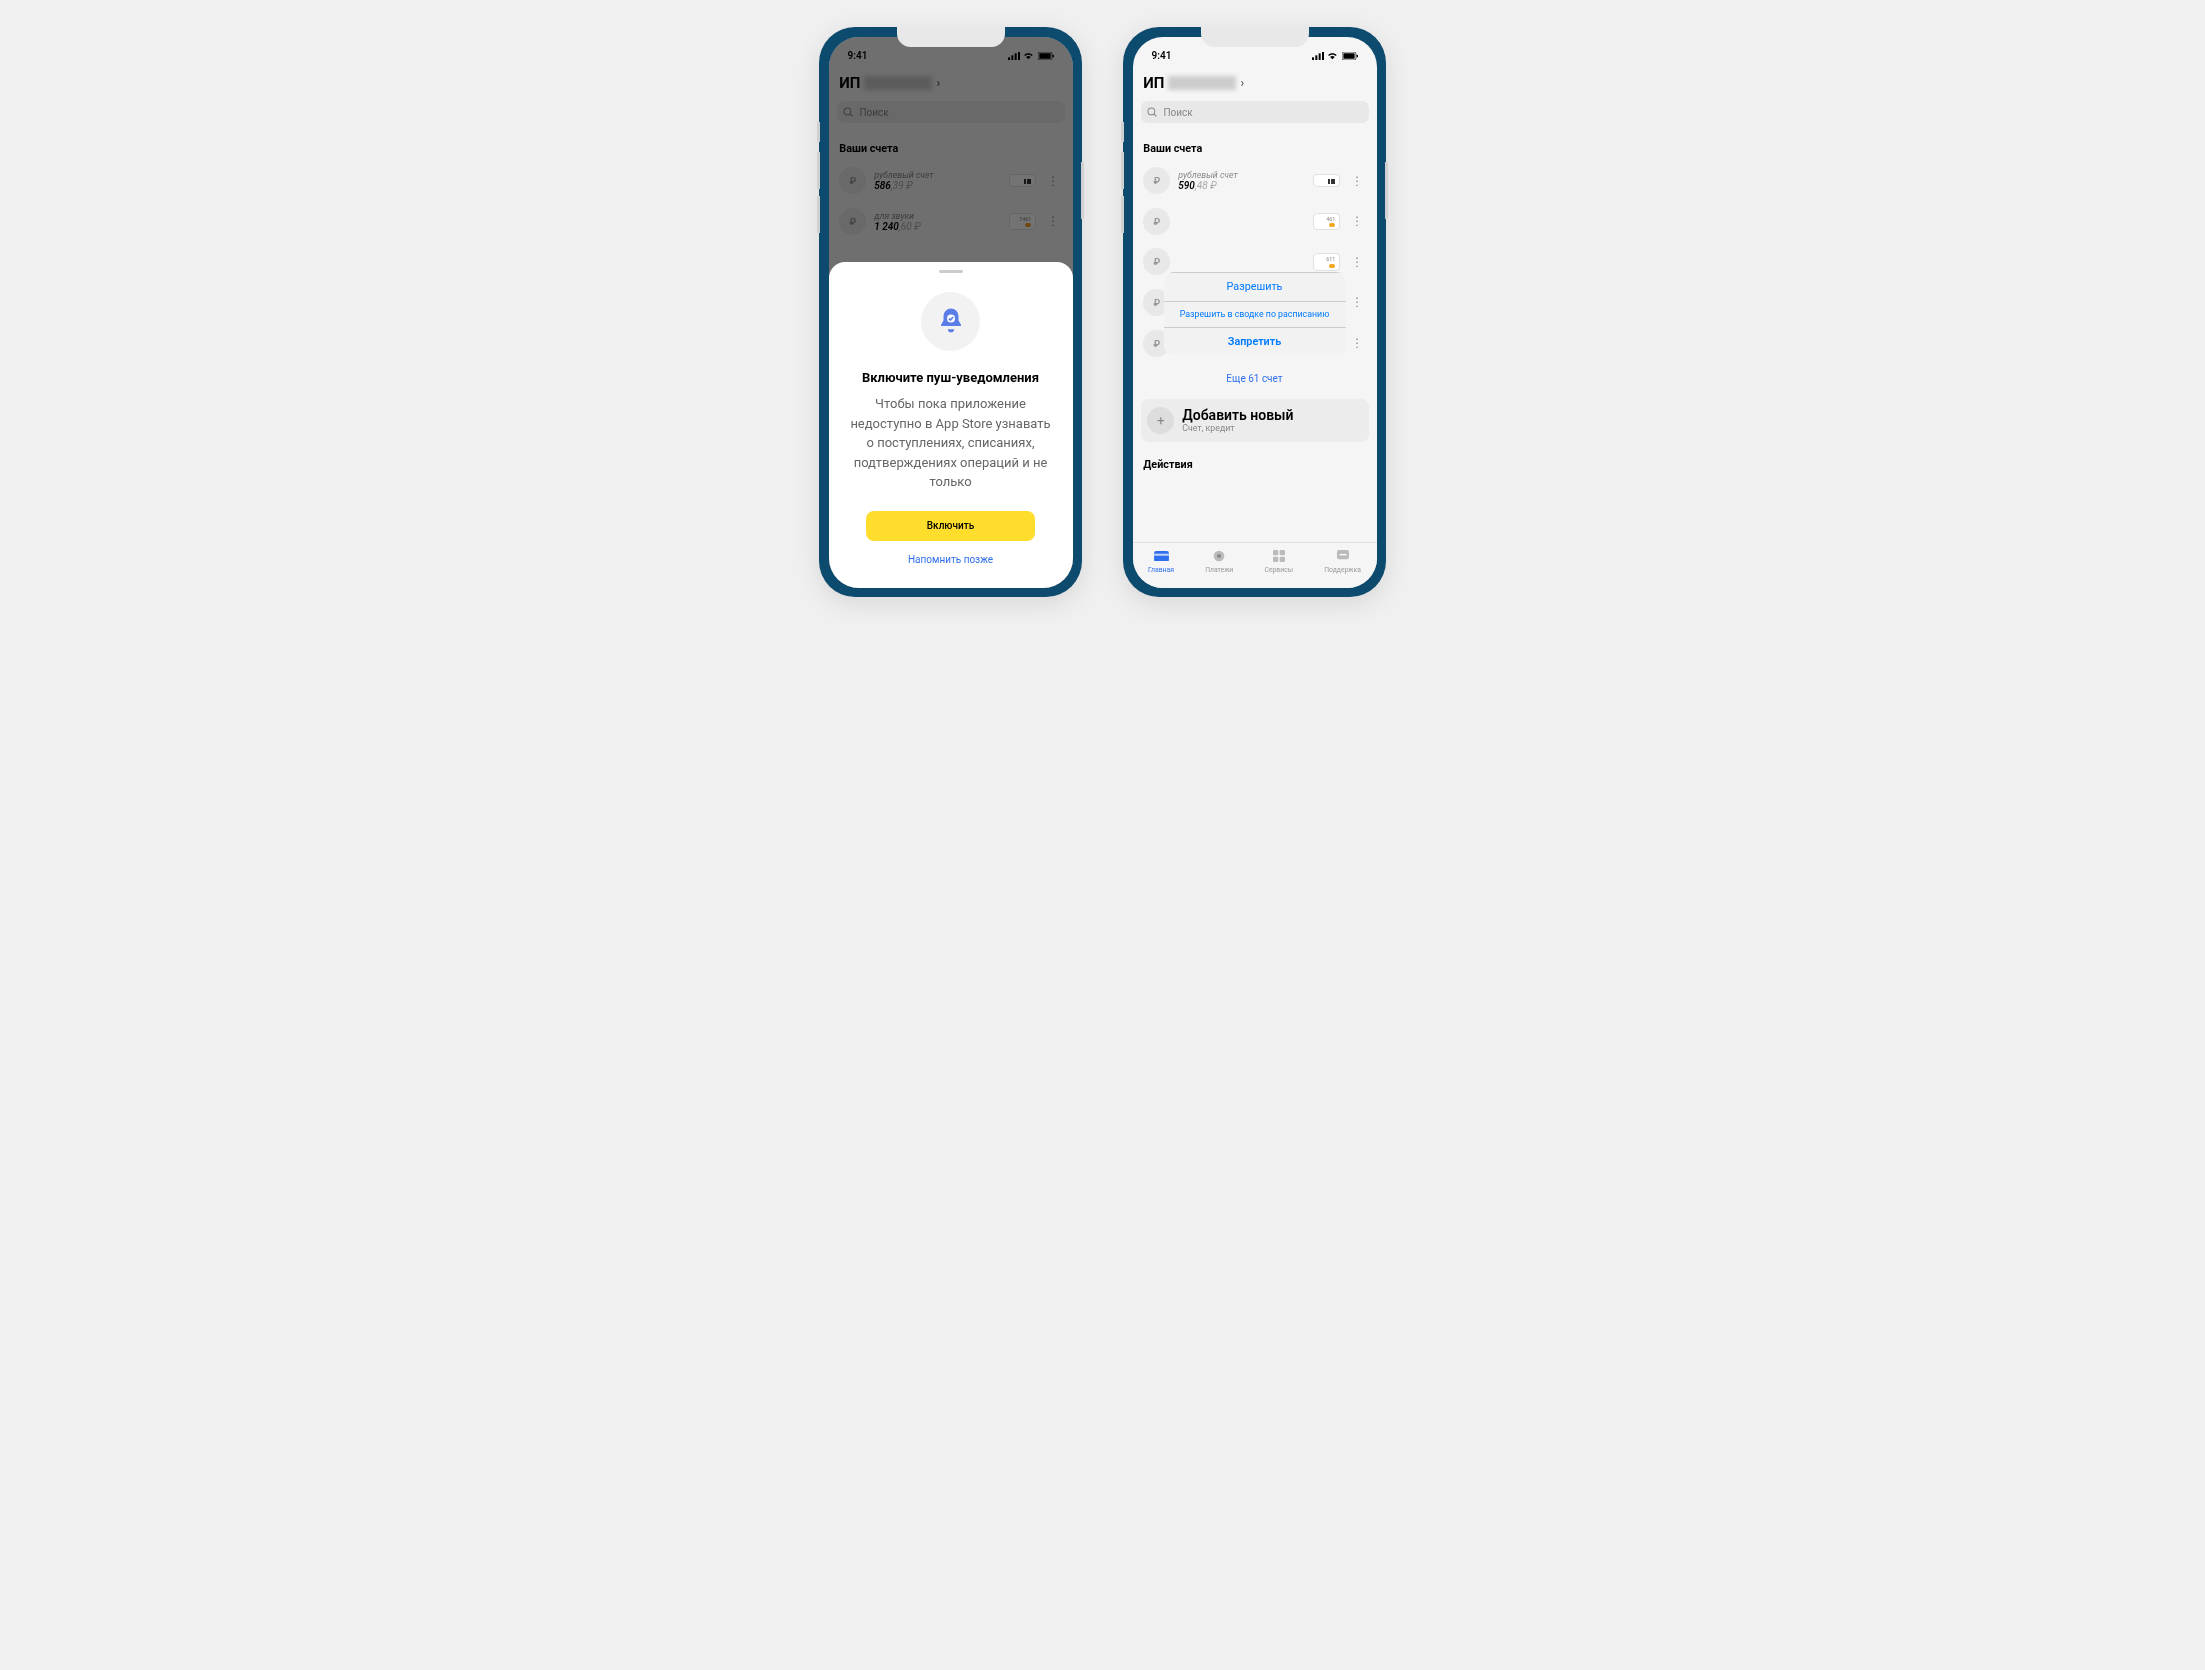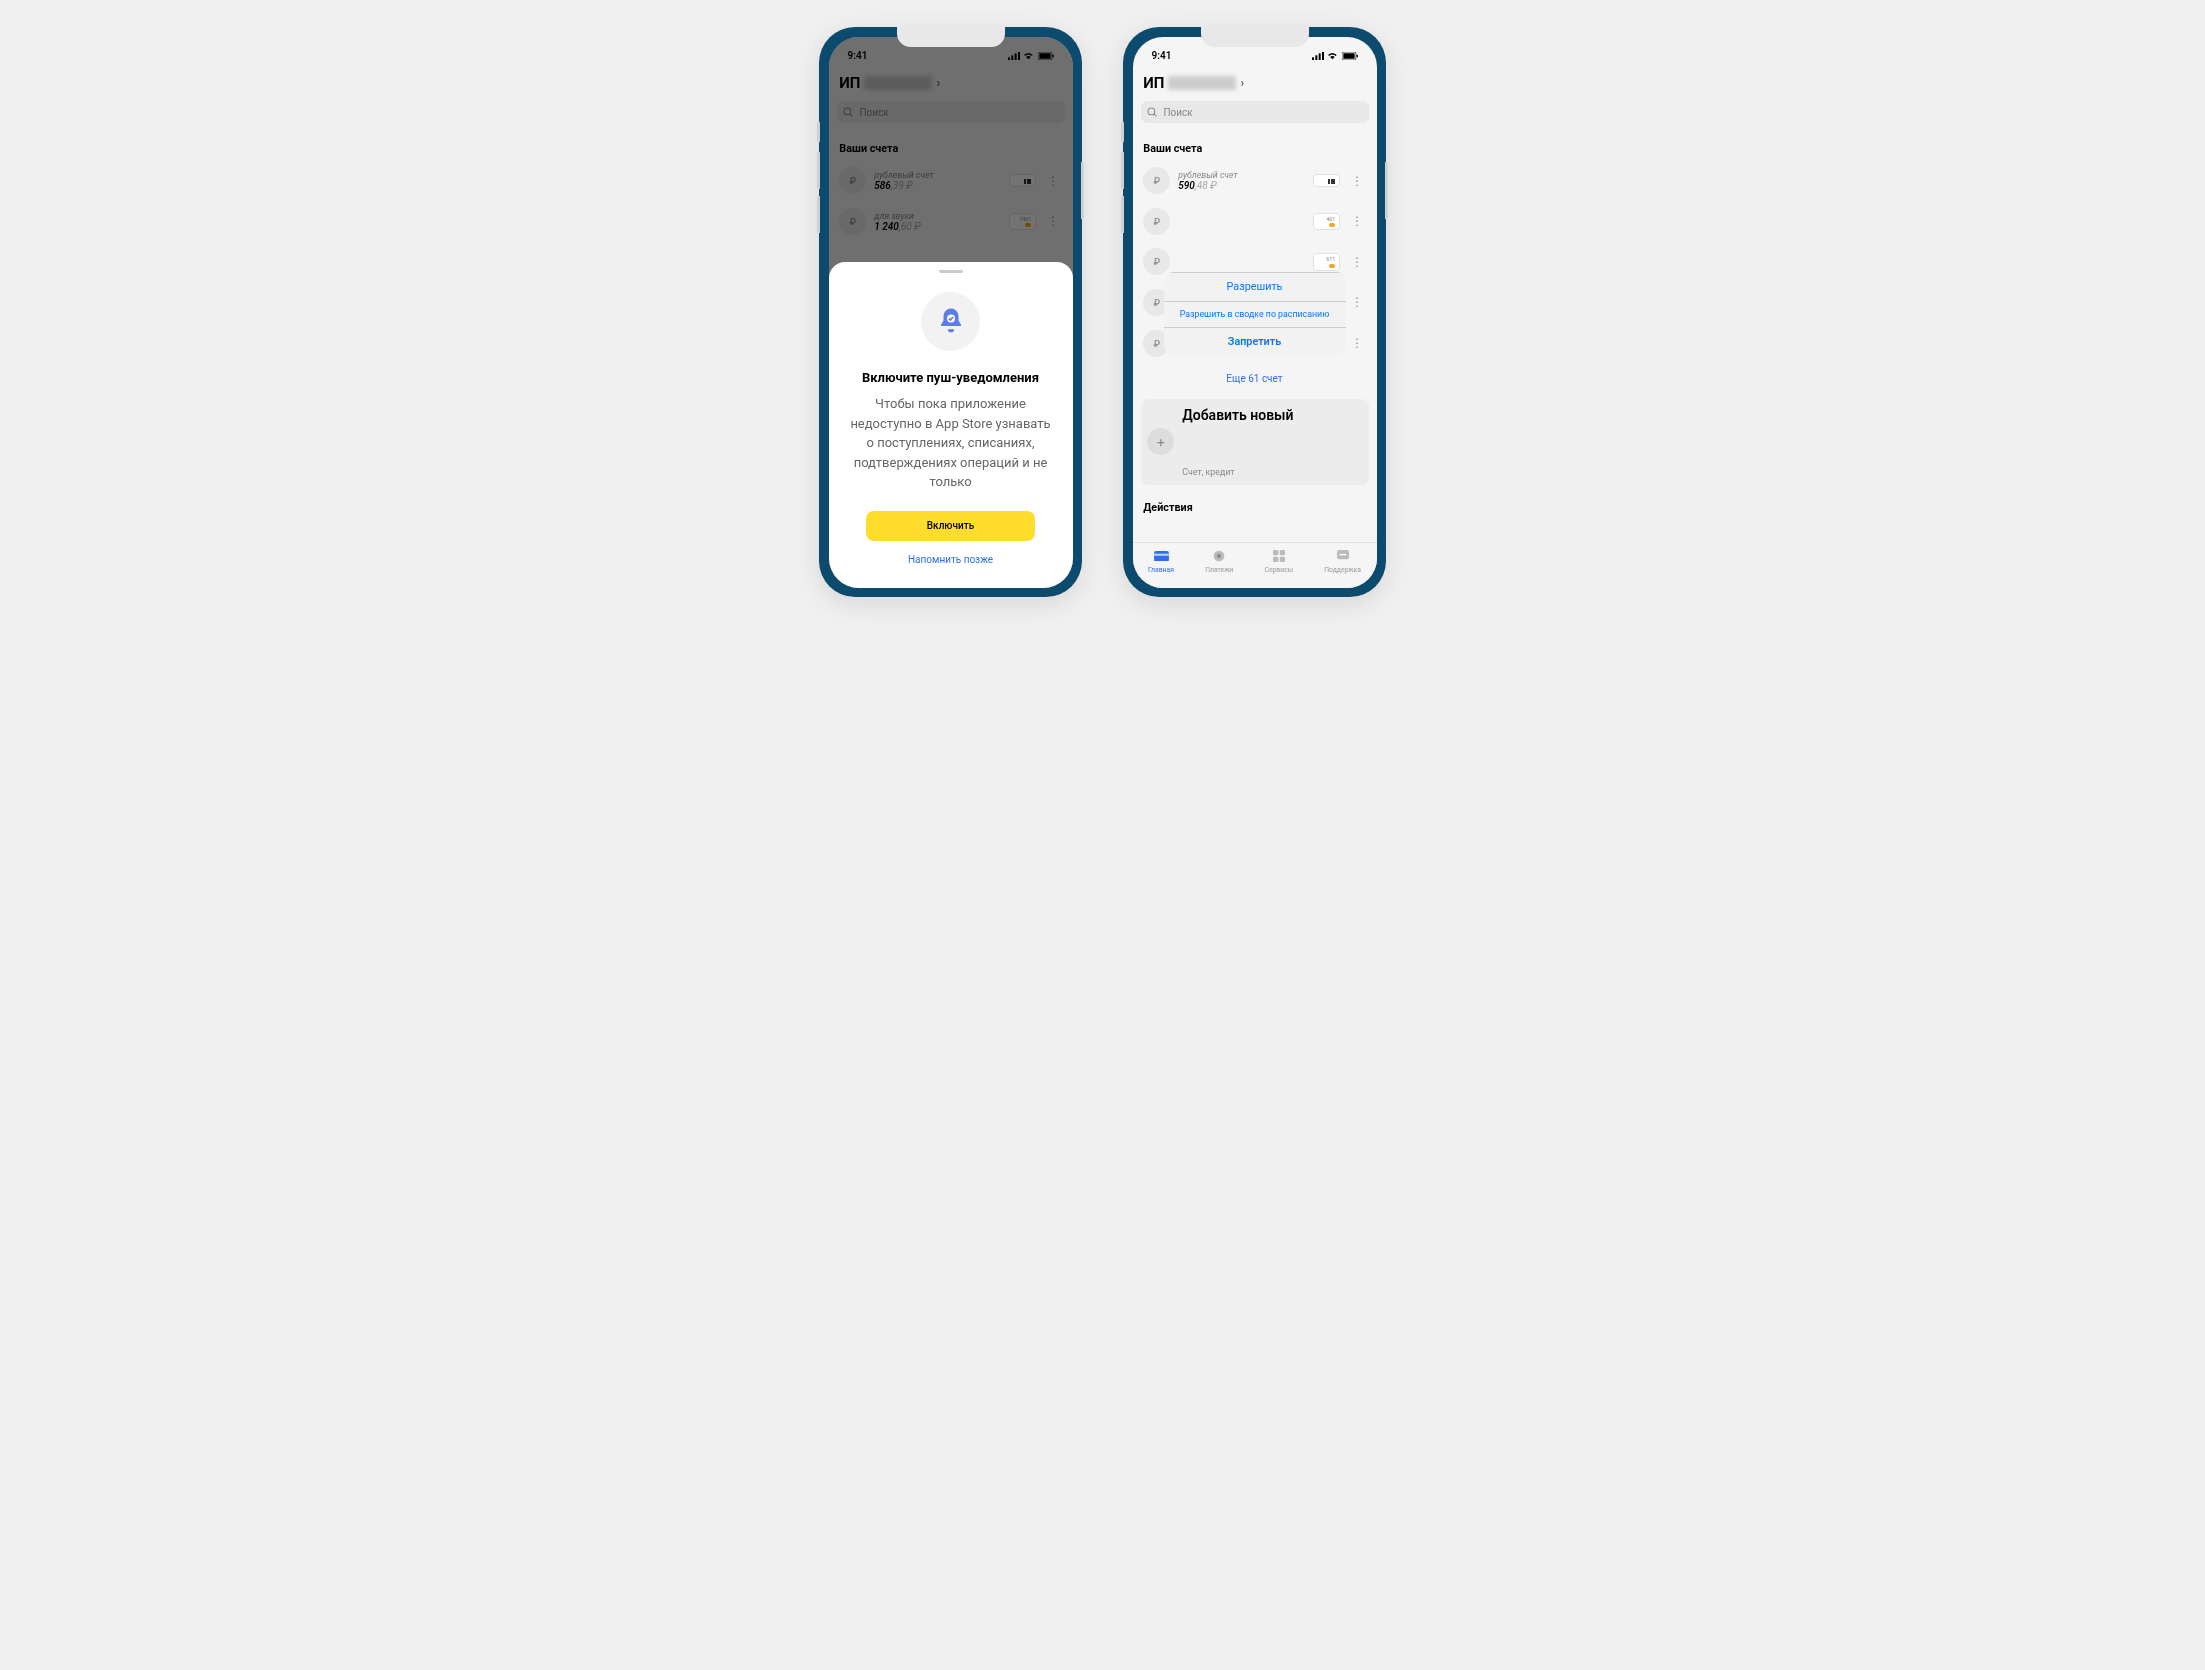--- a/index.html
+++ b/index.html
@@ -40,21 +40,21 @@
 .sheet-handle { width: 24px; height: 2.7px; background: #ccc; border-radius: 1.4px; margin: 0 auto 19px; }
 .bell-circle { width: 59px; height: 59px; background: #f2f2f2; border-radius: 50%; margin: 0 auto 19px; display: flex; align-items: center; justify-content: center; }
 .sheet-title { font-size: 13px; font-weight: 700; color: #000; margin-bottom: 9.5px; }
 .sheet-desc { font-size: 13px; color: #666; line-height: 1.5; margin-bottom: 19px; padding: 0 5.4px; }
 .btn-primary { background: #ffdd2d; border: none; border-radius: 8px; padding: 9.5px; width: 80%; font-size: 10px; font-weight: 500; color: #000; cursor: pointer; margin-bottom: 12px; }
 .btn-link { background: none; border: none; color: #2f6fed; font-size: 10px; cursor: pointer; }
 .more-accounts { text-align: center; padding: 9.5px; color: #2f6fed; font-size: 10px; cursor: pointer; }
 .add-row { display: flex; align-items: center; gap: 8px; background: #ececec; margin: 5.4px 8px; border-radius: 8px; padding: 8px 6.8px; }
 .add-icon { width: 27px; height: 27px; background: #ddd; border-radius: 50%; display: flex; align-items: center; justify-content: center; color: #888; font-size: 13.5px; }
 .add-title { font-size: 14px; font-weight: 600; color: #000; }
-.add-sub { font-size: 8.8px; color: #888; margin-top: 44px; }
+.add-sub { font-size: 8.8px; color: #888; }
 .actions-title { padding: 10.8px 10.8px 2.7px; font-size: 10.8px; font-weight: 700; color: #000; }
 .tab-bar { position: absolute; bottom: 0; left: 0; right: 0; background: #f5f5f5; border-top: 0.7px solid #e0e0e0; display: flex; justify-content: space-around; padding: 5.4px 0 13.5px; z-index: 5; }
 .tab { display: flex; flex-direction: column; align-items: center; gap: 2px; font-size: 6.8px; color: #999; }
 .tab.active { color: #2f6fed; }
 .tab-icon { width: 16px; height: 16px; display: flex; align-items: center; justify-content: center; }
 .ios-alert { position: absolute; top: 50%; left: 50%; transform: translate(-50%, -48%); width: 182px; background: #f2f2f2; border-radius: 9.5px; overflow: hidden; z-index: 30; }
 .alert-body { padding: 12px 10.8px 9.5px; text-align: center; }
 .alert-title { font-size: 10px; font-weight: 600; color: #000; line-height: 1.35; margin-bottom: 4px; }
 .alert-msg { font-size: 8px; color: #333; line-height: 1.4; }
 .alert-btn { border-top: 0.3px solid #ccc; padding: 7.4px; text-align: center; color: #007aff; font-size: 10.8px; cursor: pointer; }

